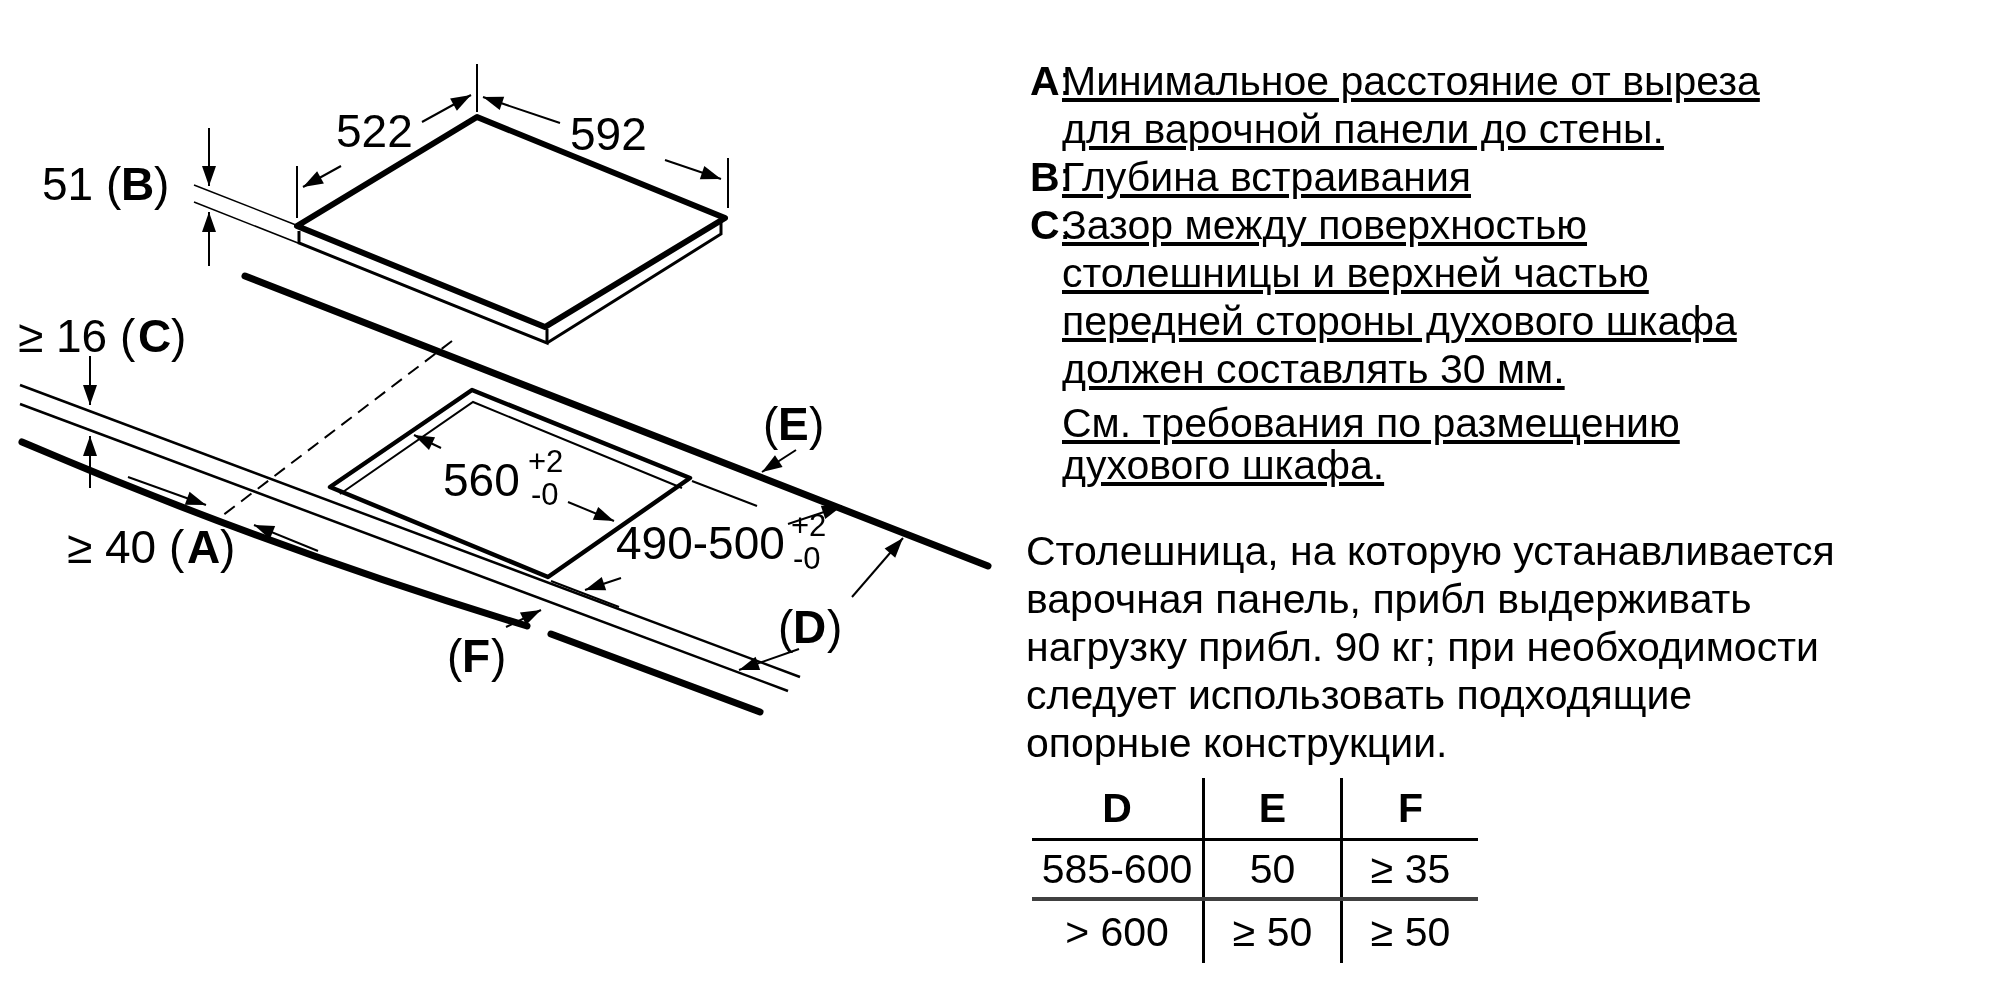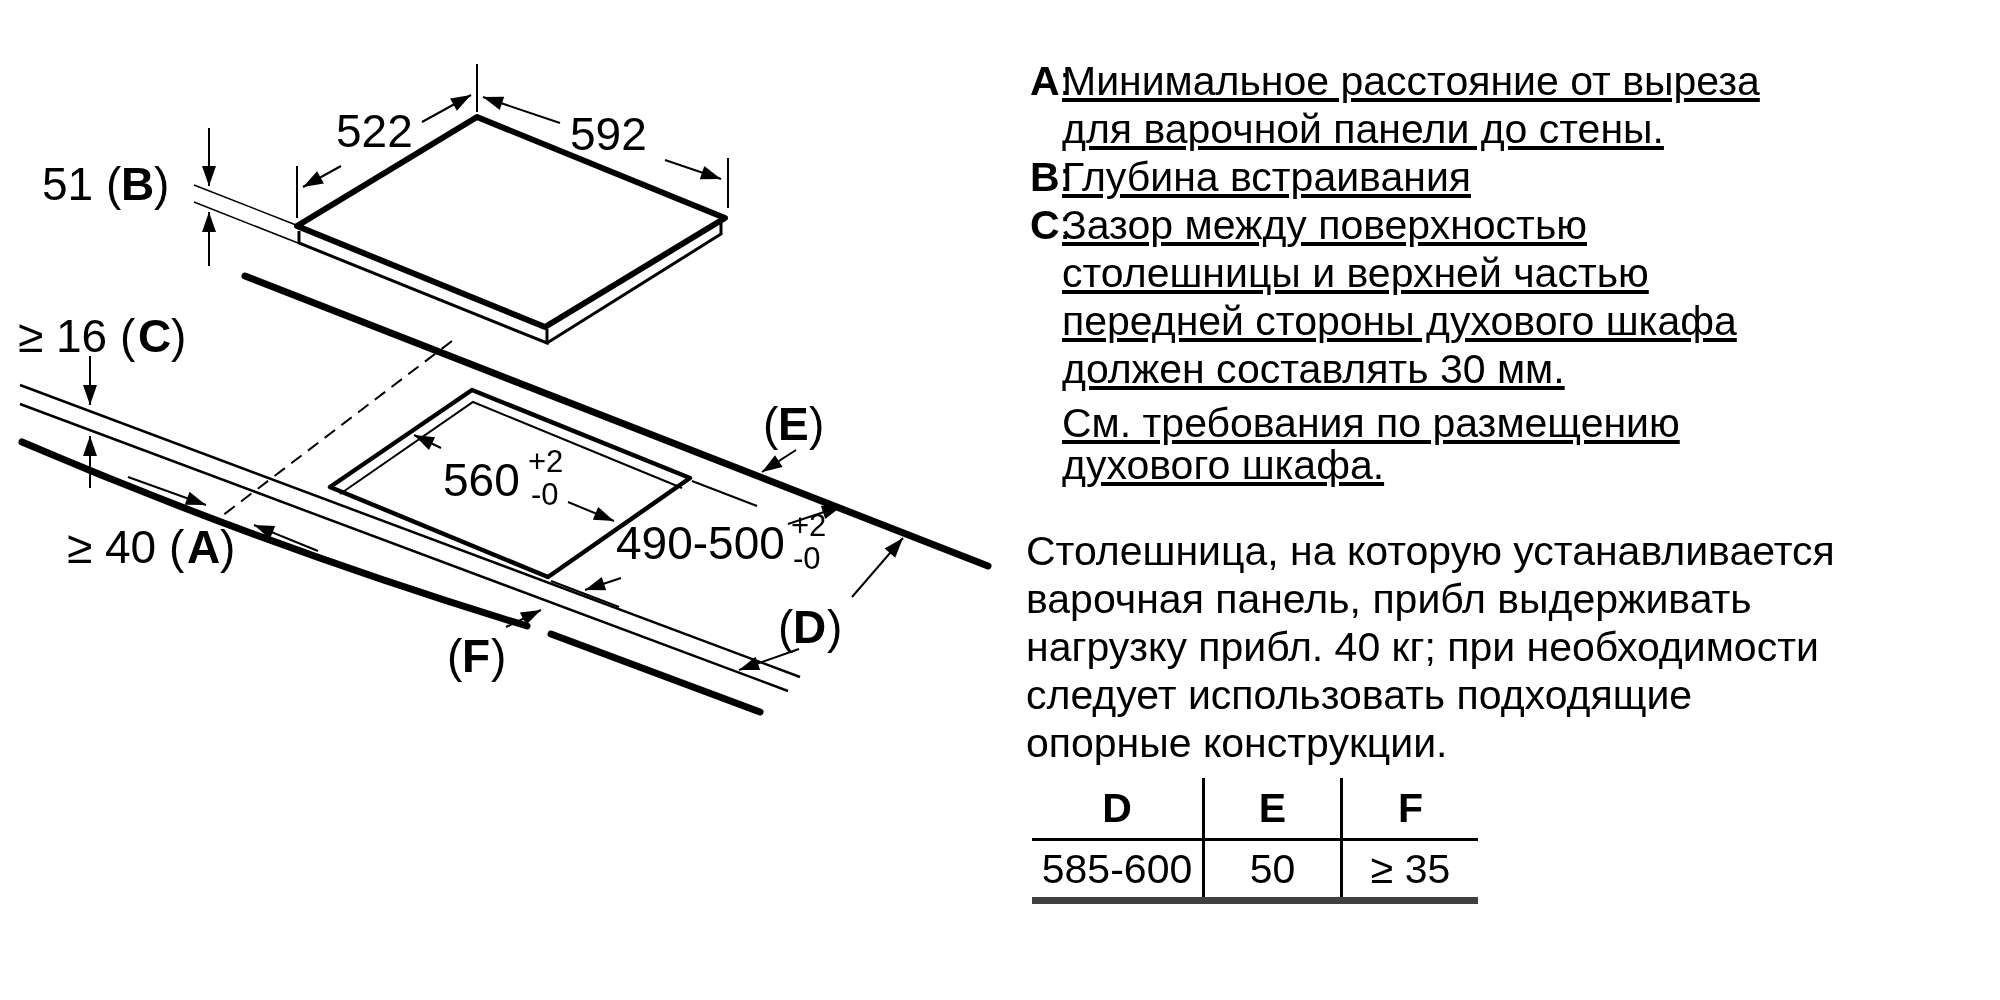--- a/index.html
+++ b/index.html
@@ -13,21 +13,21 @@
   
   .legend-letter{position:absolute;left:1030px;font-size:41px;font-weight:bold;white-space:nowrap;}
   .legend-line{position:absolute;left:1062px;font-size:41px;white-space:nowrap;text-decoration:underline;}
   .para-line{position:absolute;left:1026px;font-size:41px;white-space:nowrap;text-align:right;}
   #spec-table{position:absolute;left:1032px;top:778px;border-collapse:collapse;}
   #spec-table td{font-size:41px;text-align:center;padding:0;vertical-align:middle;}
   #spec-table .c1{width:170px;}
   #spec-table .c2{width:135px;border-left:3px solid #000;}
   #spec-table .c3{width:135px;border-left:3px solid #000;}
   #spec-table tr.hdr td{font-weight:bold;height:60px;border-bottom:3px solid #000;}
-  #spec-table tr.r1 td{height:56px;border-bottom:7px solid #404040;}
+  #spec-table tr.r1 td{height:56px;border-bottom:4px solid #404040;}
   #spec-table tr.r2 td{height:62px;}
 </style>
 </head>
 <body>
 
 <div id="stage">
 
 
   
   <svg width="1010" height="1000" viewBox="0 0 1010 1000">
@@ -155,34 +155,39 @@
     <span class="legend-line" style="top:298px">передней стороны духового шкафа</span>
     <span class="legend-line" style="top:346px">должен составлять 30 мм.</span>
     <span class="legend-line" style="top:400px">См. требования по размещению</span>
     <span class="legend-line" style="top:442px">духового шкафа.</span>
   </div>
 
   
   <div>
     <span class="para-line" style="top:528px">Столешница, на которую устанавливается</span>
     <span class="para-line" style="top:576px">варочная панель, прибл выдерживать</span>
-    <span class="para-line" style="top:624px">нагрузку прибл. 40 кг; при необходимости</span>
+    <span class="para-line" style="top:624px">нагрузку прибл. 90 кг; при необходимости</span>
     <span class="para-line" style="top:672px">следует использовать подходящие</span>
     <span class="para-line" style="top:720px">опорные конструкции.</span>
   </div>
 
   
   <table id="spec-table">
     <tbody>
         <tr class="hdr">
       <td class="c1">D</td>
       <td class="c2">E</td>
       <td class="c3">F</td>
     </tr>
     <tr class="r1">
       <td class="c1">585-600</td>
       <td class="c2">50</td>
       <td class="c3">≥ 35</td>
     </tr>
+    <tr class="r2">
+      <td class="c1">&gt; 600</td>
+      <td class="c2">≥ 50</td>
+      <td class="c3">≥ 50</td>
+    </tr>
   </tbody>
     </table>
 
 </div>
 
 </body></html>

